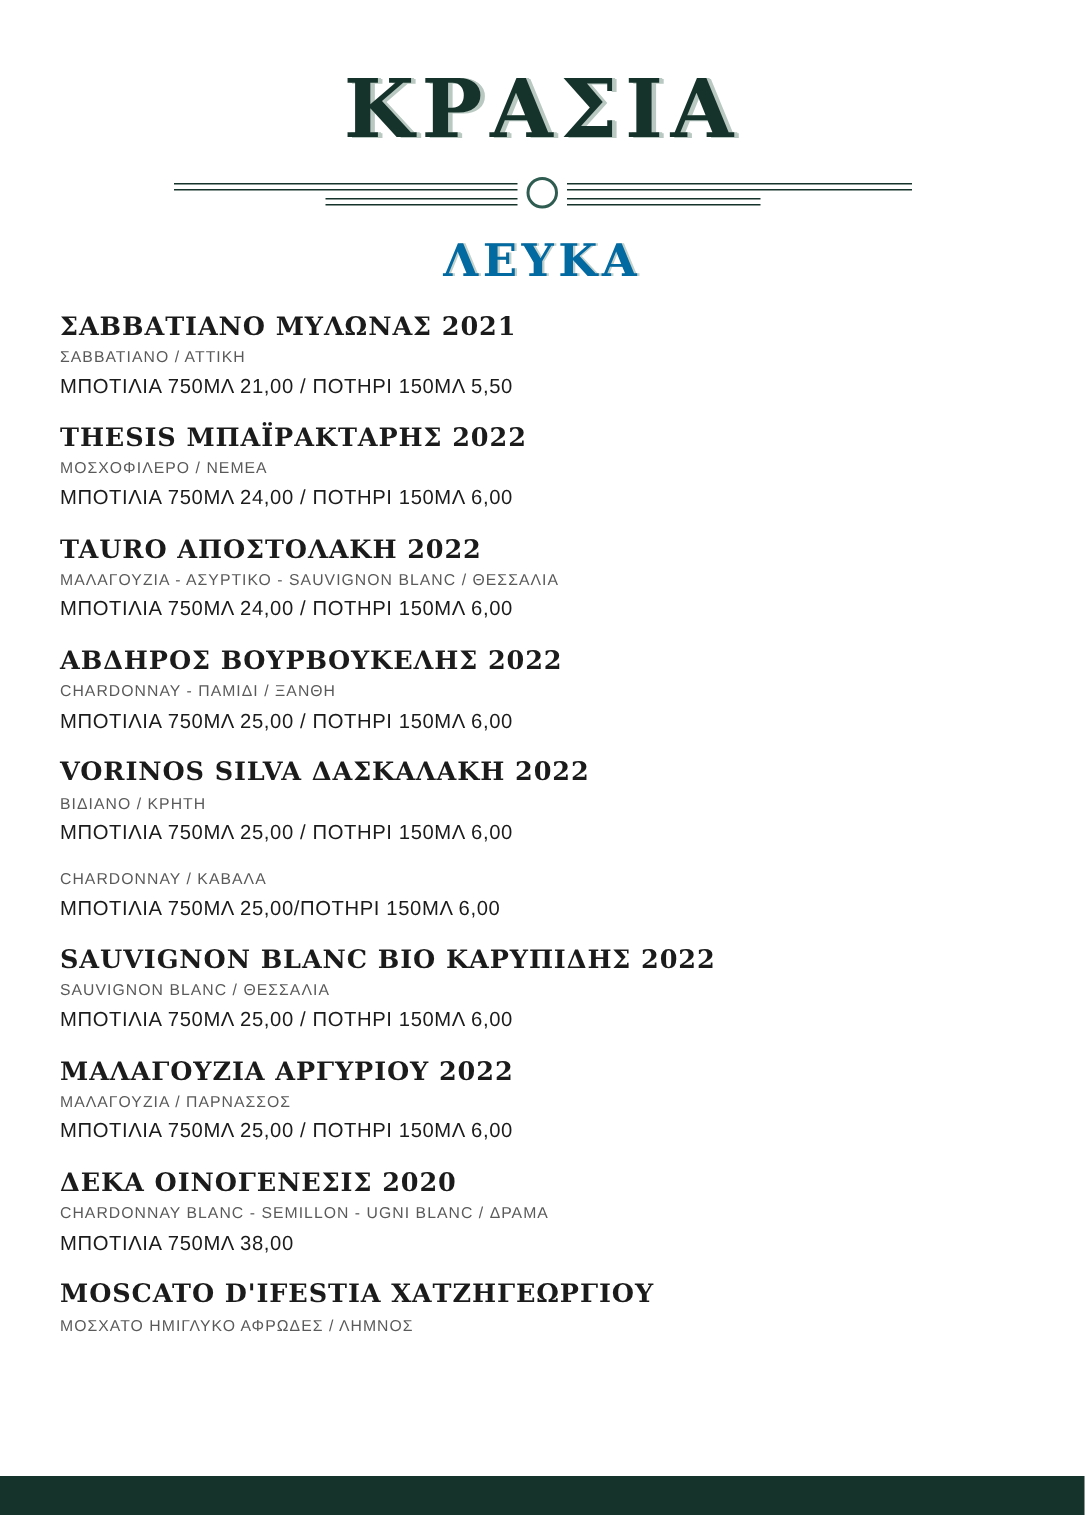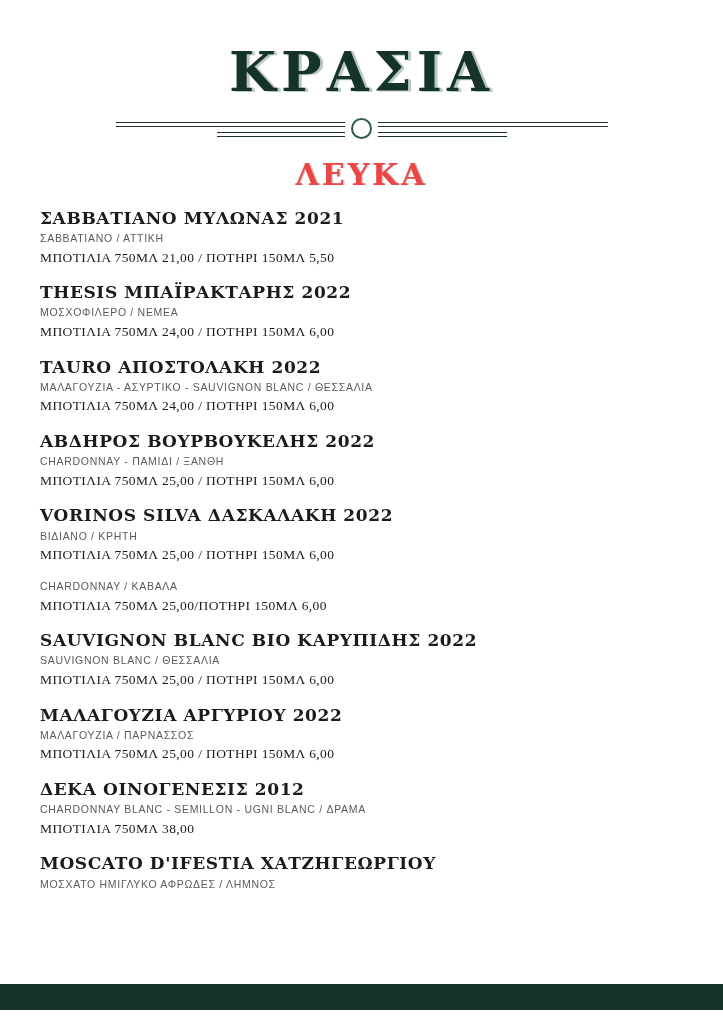--- a/index.html
+++ b/index.html
@@ -82,21 +82,21 @@
     z-index: 2;
   }
 
   
   .section-title {
     text-align: center;
     font-family: "DejaVu Serif", serif;
     font-weight: bold;
     font-size: 30px;
     letter-spacing: 3px;
-    color: #ef4444;
+    color: #0369a1;
     margin: 10px 0 16px 0;
     text-shadow: 1.5px 0 0 #c3d1cb;
   }
 
   
   .items {
     display: block;
   }
   .item {
     margin-bottom: 16px;
@@ -111,21 +111,21 @@
   }
   .item-sub {
     font-family: "Liberation Sans", sans-serif;
     font-size: 10.5px;
     letter-spacing: 0.7px;
     color: #5a5a5a;
     margin-top: 3px;
     line-height: 1.3;
   }
   .item-price {
-    font-family: Liberation Serif, serif;
+    font-family: Liberation Sans, sans-serif;
     font-size: 13.5px;
     letter-spacing: 0.4px;
     color: #1b1b1b;
     margin-top: 3px;
     line-height: 1.3;
   }
 
   
   .footer-bar {
     flex: 0 0 auto;
@@ -203,21 +203,21 @@
       </div>
 
       <div class="item">
         <div class="item-name">ΜΑΛΑΓΟΥΖΙΑ ΑΡΓΥΡΙΟΥ 2022</div>
         <div class="item-sub">ΜΑΛΑΓΟΥΖΙΑ / ΠΑΡΝΑΣΣΟΣ</div>
         <div class="item-price">ΜΠΟΤΙΛΙΑ 750ΜΛ 25,00 / ΠΟΤΗΡΙ 150ΜΛ 6,00</div>
       </div>
 
 
       <div class="item">
-        <div class="item-name">ΔΕΚΑ ΟΙΝΟΓΕΝΕΣΙΣ 2012</div>
+        <div class="item-name">ΔΕΚΑ ΟΙΝΟΓΕΝΕΣΙΣ 2020</div>
         <div class="item-sub">CHARDONNAY BLANC - SEMILLON - UGNI BLANC / ΔΡΑΜΑ</div>
         <div class="item-price">ΜΠΟΤΙΛΙΑ 750ΜΛ 38,00</div>
       </div>
 
       <div class="item">
         <div class="item-name">MOSCATO D'IFESTIA ΧΑΤΖΗΓΕΩΡΓΙΟΥ</div>
         <div class="item-sub">ΜΟΣΧΑΤΟ ΗΜΙΓΛΥΚΟ ΑΦΡΩΔΕΣ / ΛΗΜΝΟΣ</div>
 
       </div>
 

